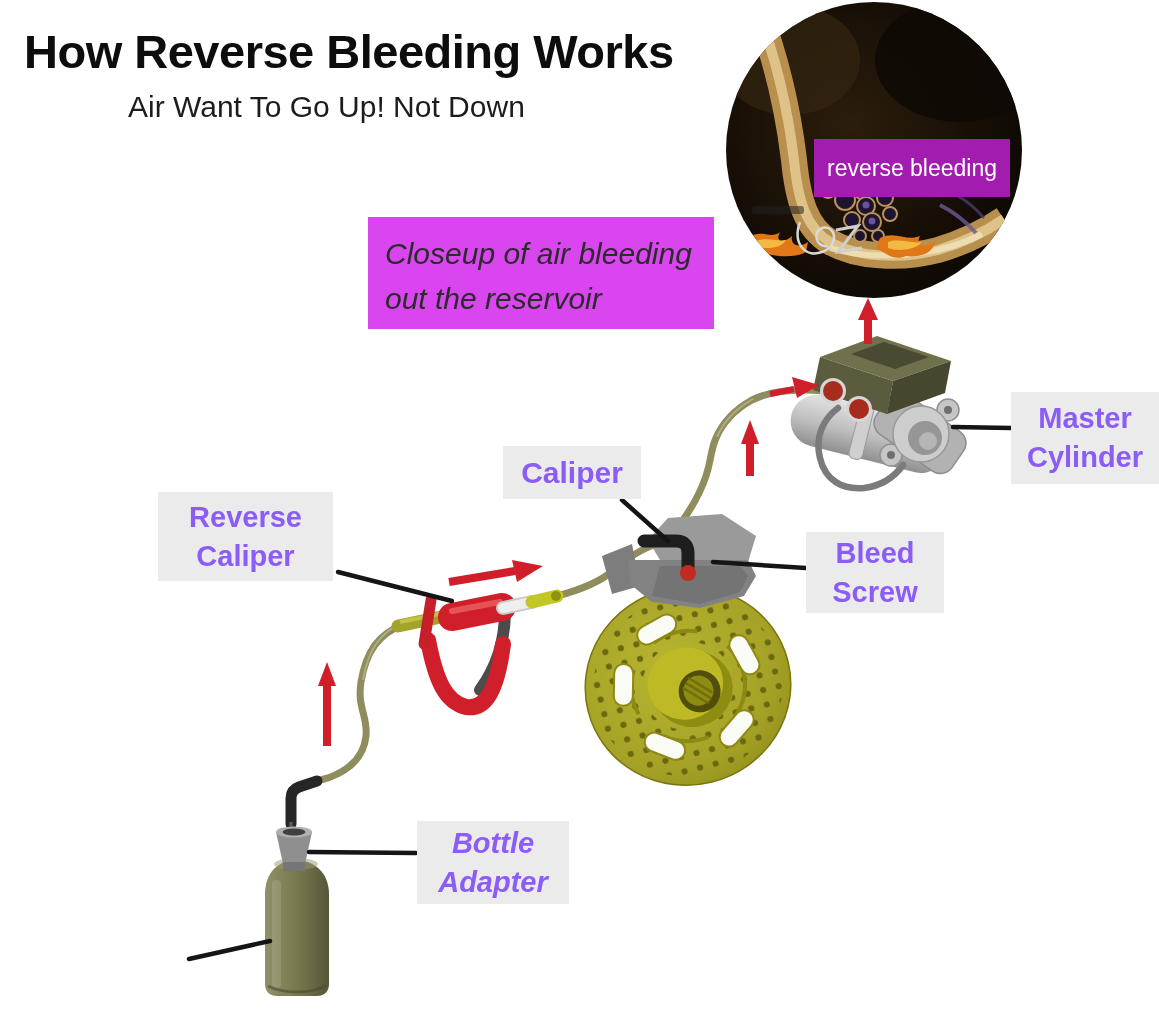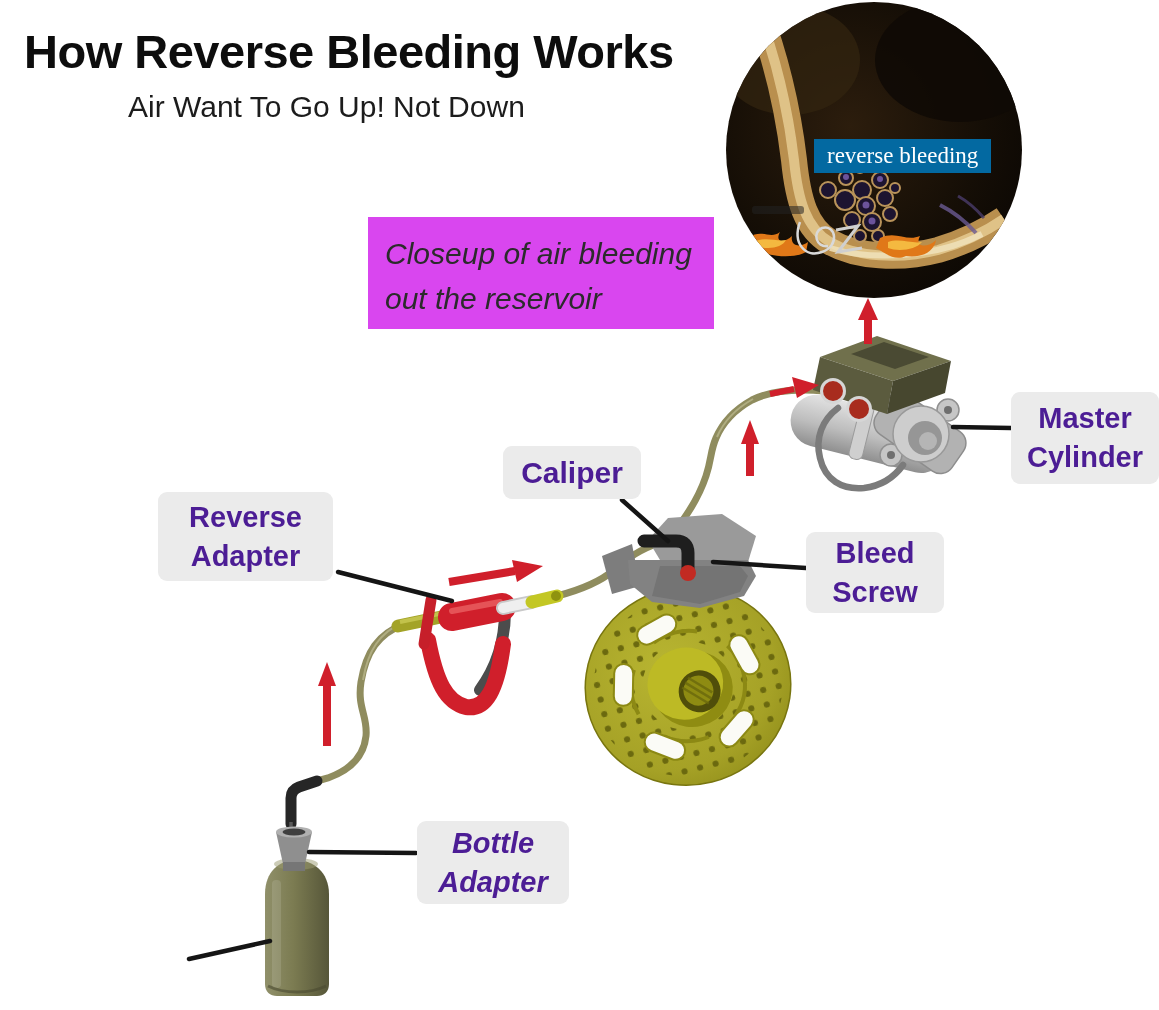--- a/index.html
+++ b/index.html
@@ -5,24 +5,24 @@
   html,body{margin:0;padding:0;background:#ffffff;}
   #stage{position:relative;width:1159px;height:1010px;background:#ffffff;overflow:hidden;
          font-family:"Liberation Sans", sans-serif;}
   #art{position:absolute;left:0;top:0;}
   .txt{position:absolute;color:#141414;}
   #title{left:24px;top:24px;font-size:47px;font-weight:bold;letter-spacing:-0.5px;color:#0d0d0d;white-space:nowrap;}
   #subtitle{left:128px;top:90px;font-size:30px;color:#1c1c1c;white-space:nowrap;}
   #caption{left:368px;top:217px;width:346px;height:112px;background:#d946ef;
            font-style:italic;font-size:30px;line-height:1.5;color:#2b2b2b;
            padding:14px 0 0 17px;box-sizing:border-box;}
-  #photo-label{left:814px;top:139px;height:34px;background:#0369a1;color:#ffffff;
-           font-size:23px;line-height:34px;padding:0 13px;white-space:nowrap;font-family:Liberation Serif, serif;}
-  .plabel{position:absolute;background:#ebebeb;color:#4c1d95;font-weight:bold;font-size:29px;
-          line-height:1.33;display:flex;align-items:center;justify-content:center;text-align:center;border-radius:9px;}
+  #photo-label{left:814px;top:139px;height:34px;background:#a21caf;color:#ffffff;
+           font-size:23px;line-height:34px;padding:12px 13px;white-space:nowrap;}
+  .plabel{position:absolute;background:#ebebeb;color:#8b5cf6;font-weight:bold;font-size:29px;
+          line-height:1.33;display:flex;align-items:center;justify-content:center;text-align:center;}
   #lbl-reverse-bleeder{left:158px;top:492px;width:175px;height:89px;}
   #lbl-caliper{left:503px;top:446px;width:138px;height:53px;font-size:30px;}
   #lbl-bleed-screw{left:806px;top:532px;width:138px;height:81px;}
   #lbl-master-cylinder{left:1011px;top:392px;width:148px;height:92px;}
   #lbl-bottle-adapter{left:417px;top:821px;width:152px;height:83px;font-style:italic;}
   #lbl-new-brake-fluid{left:25px;top:901px;width:203px;height:95px;}
 </style>
 </head>
 <body>
 
@@ -247,15 +247,15 @@
   </svg>
 
   <div id="title" class="txt">How Reverse Bleeding Works</div>
   <div id="subtitle" class="txt">Air Want To Go Up! Not Down</div>
   <div id="caption" class="txt">Closeup of air bleeding out the reservoir</div>
   <div id="photo-label" class="txt">reverse bleeding</div>
 
   <div id="lbl-master-cylinder" class="plabel">Master Cylinder</div>
   <div id="lbl-caliper" class="plabel">Caliper</div>
   <div id="lbl-bleed-screw" class="plabel">Bleed Screw</div>
-  <div id="lbl-reverse-bleeder" class="plabel">Reverse Adapter</div>
+  <div id="lbl-reverse-bleeder" class="plabel">Reverse Caliper</div>
   <div id="lbl-bottle-adapter" class="plabel">Bottle Adapter</div>
 </div>
 
 </body></html>

